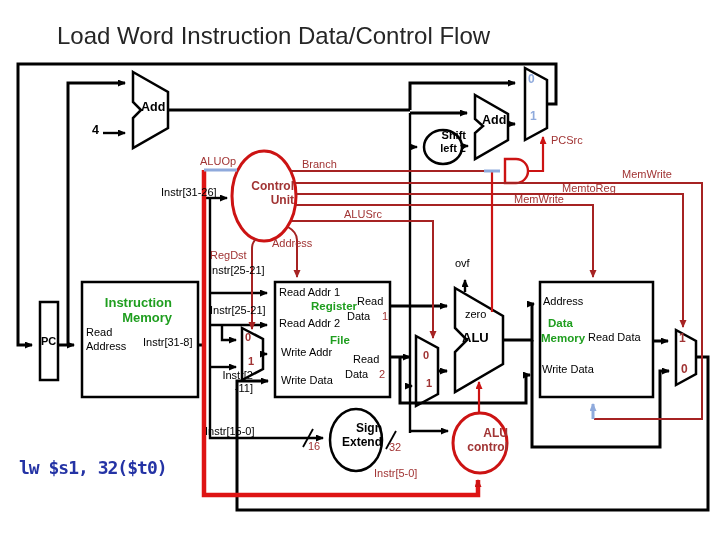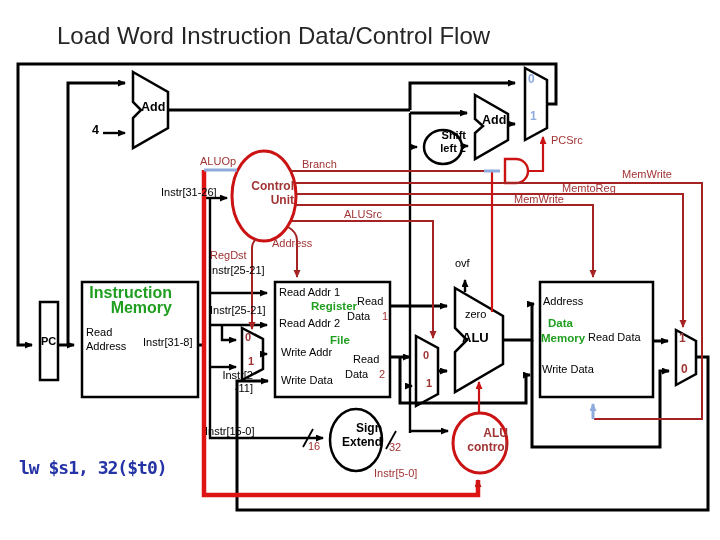--- a/index.html
+++ b/index.html
@@ -151,21 +151,21 @@
 <div class="lb ctr" style="left:203px;top:369px;width:50px">
   <div>Instr[2</div>
   <div>-11]</div>
 </div>
 <div class="lb" style="left:205px;top:425px">Instr[15-0]</div>
 <div class="lb" style="left:143px;top:336px">Instr[31-8]</div>
 <div class="lb red" style="left:374px;top:467px">Instr[5-0]</div>
 
 <div class="lb b" style="left:41px;top:335px;font-size:11px">PC</div>
 
-<div class="lb grn ctr" style="left:84px;top:285px;width:88px;font-size:16px;line-height:15px">
+<div class="lb grn ctr" style="left:84px;top:295px;width:88px;font-size:13px;line-height:15px">
   <div>Instruction</div>
   <div>Memory</div>
 </div>
 <div class="lb" style="left:86px;top:326px">Read</div>
 <div class="lb" style="left:86px;top:340px">Address</div>
 
 <div class="lb" style="left:279px;top:286px">Read Addr 1</div>
 <div class="lb grn" style="left:311px;top:300px;font-size:11.5px">Register</div>
 <div class="lb" style="left:279px;top:317px">Read Addr 2</div>
 <div class="lb grn" style="left:330px;top:334px;font-size:11.5px">File</div>

